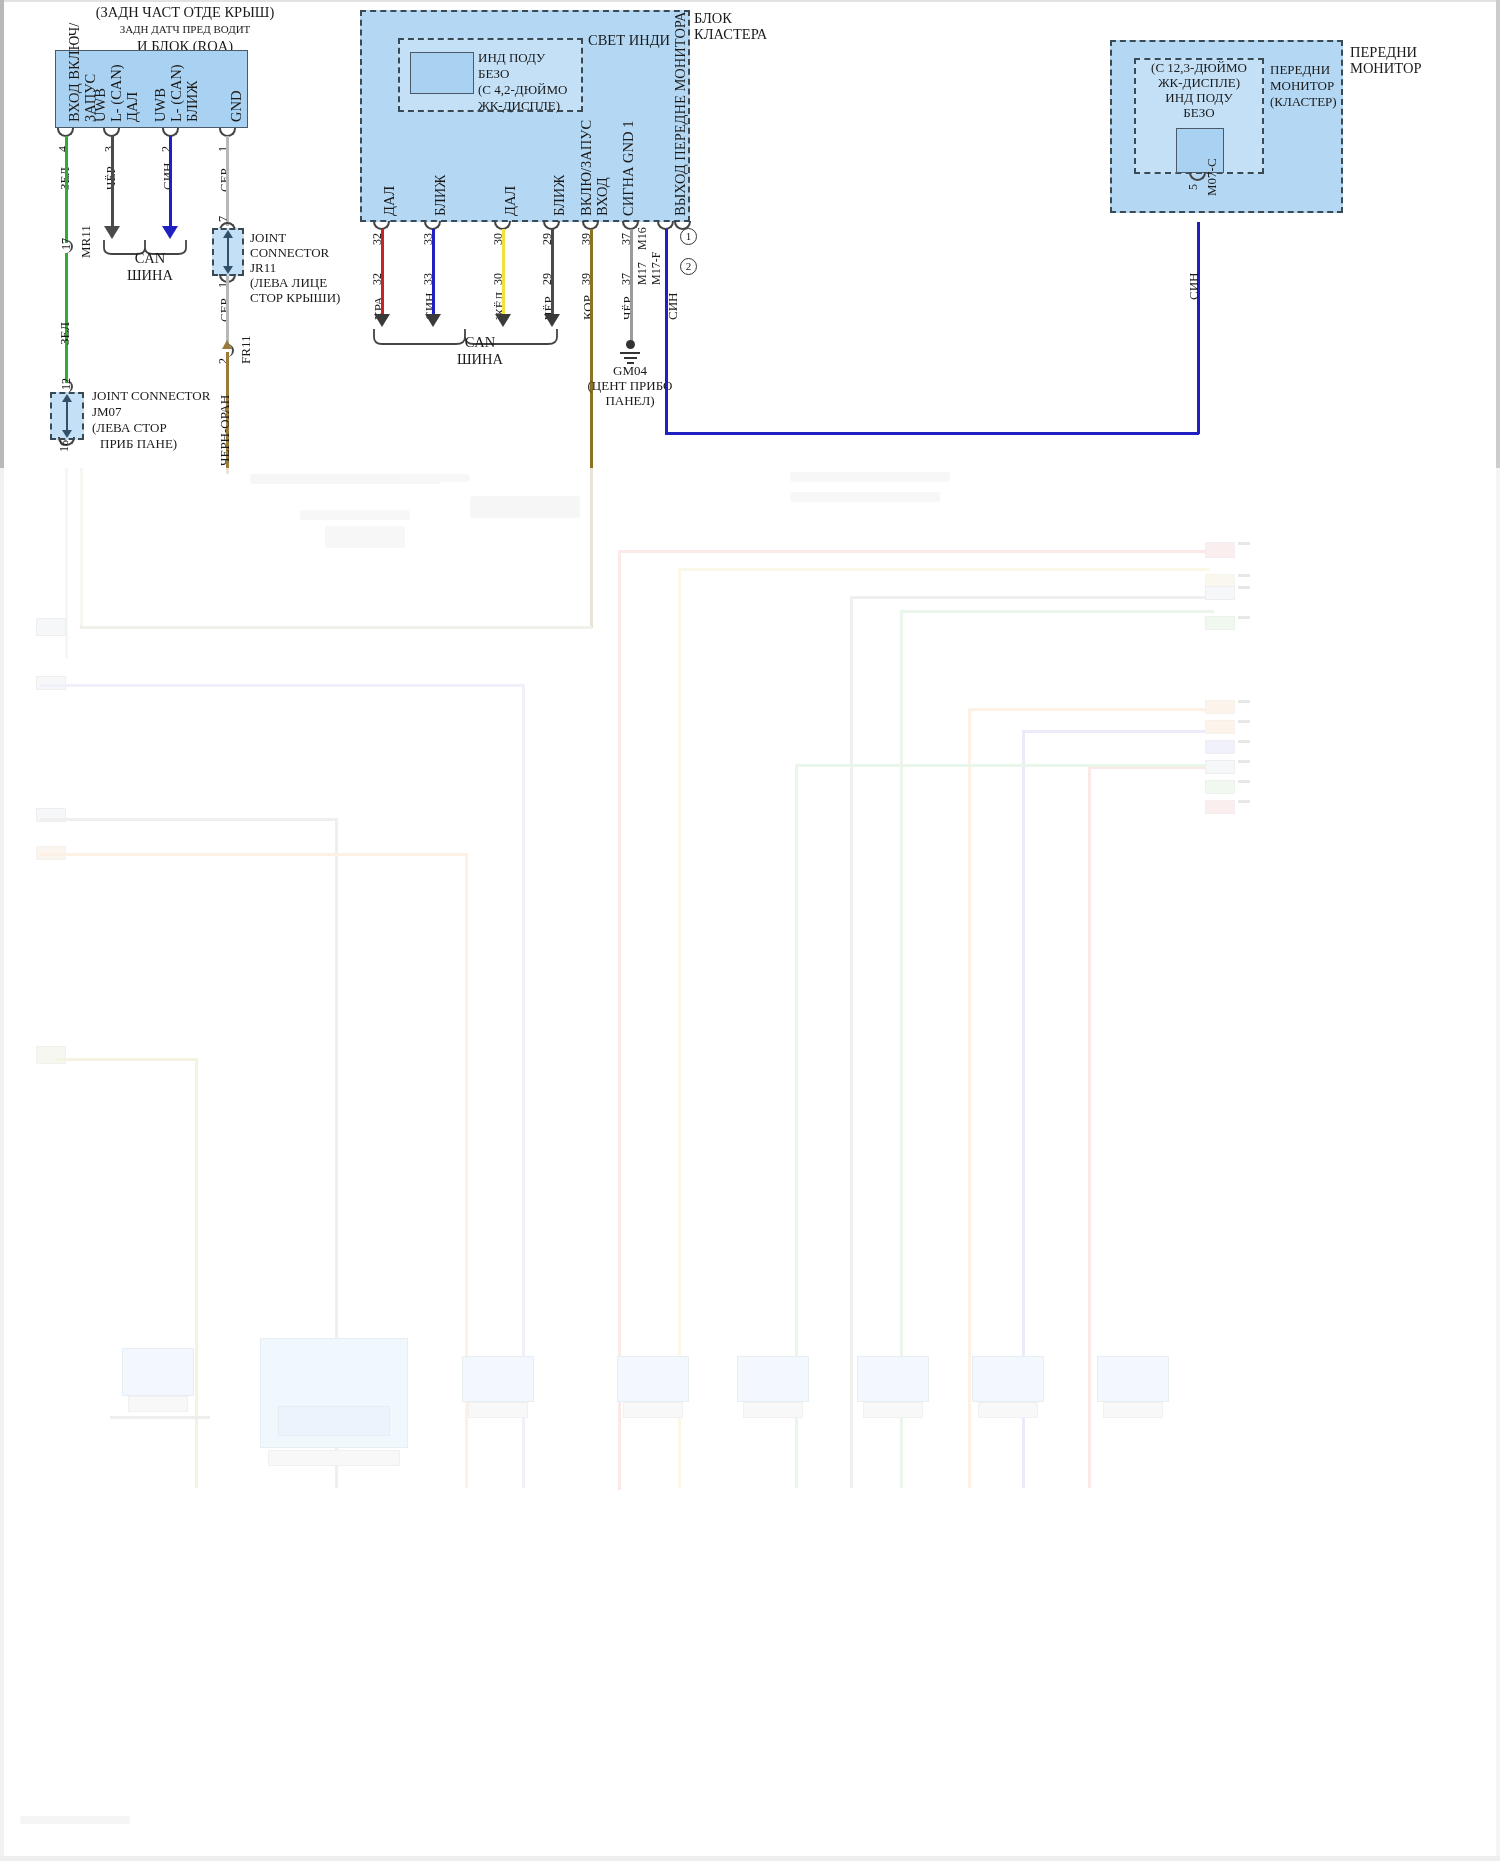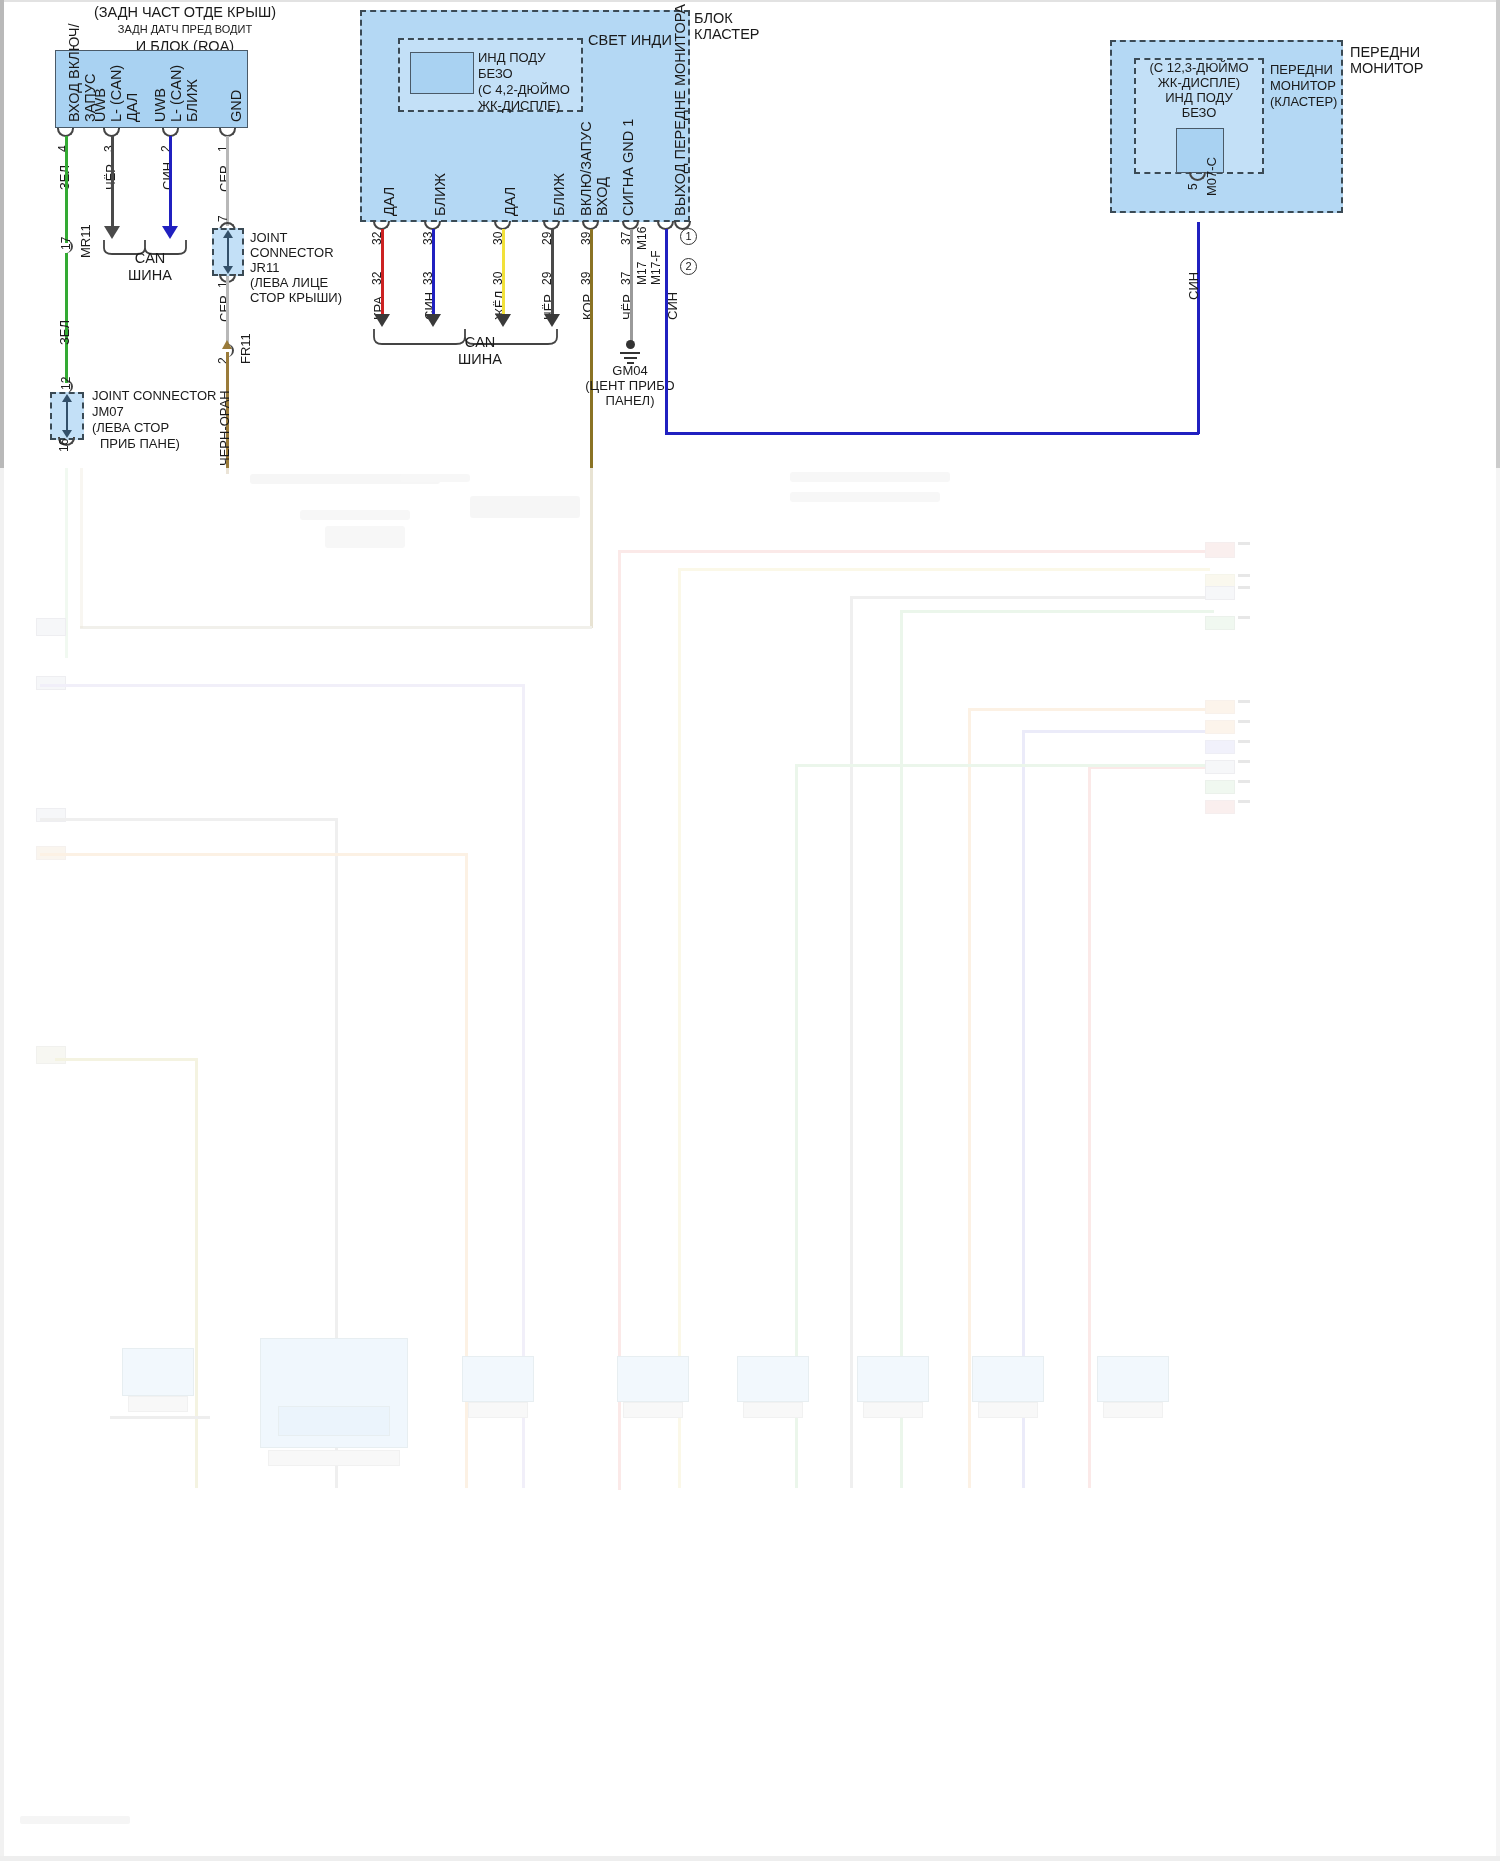--- a/index.html
+++ b/index.html
@@ -2,21 +2,21 @@
 <html><head>
 <meta charset="utf-8">
 <style>
   * { box-sizing: border-box; }
   html, body { margin:0; padding:0; background:#fff; }
   body {
     width:1500px; height:1861px; position:relative; overflow:hidden;
     font-family:"Liberation Sans", sans-serif;
     color:#1a1a1a;
   }
-  #canvas { position:absolute; inset:0; }
+  #canvas { position:absolute; inset:0;font-family:Liberation Serif, serif; }
 
   
   .abs { position:absolute; }
   .blk {
     position:absolute;
     background:#bcdcf5;
     border:2px solid #3a4a55;
   }
   .blk.dash { border-style:dashed; background:#c3e0f7; }
   .blk.dash2 { border-style:dashed; background:#b4d8f4; }
@@ -208,21 +208,21 @@
     <polygon points="8,0 3,9 13,9" fill="#9a7b3a"></polygon>
   </svg>
   <div class="splice" style="left:221px;top:344px;"></div>
   <div class="lbl v xs" style="left:217px;top:364px;">2</div>
   <div class="lbl v sm" style="left:238px;top:364px;">FR11</div>
   <div class="w wv" style="left:226px;top:352px;height:122px;background:#9a7b3a;"></div>
   <div class="lbl v sm" style="left:217px;top:466px;">ЧЕРН-ОРАН</div>
 
   <div class="blk dash2" style="left:360px;top:10px;width:330px;height:212px;"></div>
   <div class="lbl" style="left:694px;top:10px;">БЛОК</div>
-  <div class="lbl" style="left:694px;top:26px;">КЛАСТЕР</div>
+  <div class="lbl" style="left:694px;top:26px;">КЛАСТЕРА</div>
 
   <div class="blk dash" style="left:398px;top:38px;width:185px;height:74px;"></div>
   <div class="lbl" style="left:588px;top:32px;">СВЕТ ИНДИ</div>
 
   <div class="blk solid" style="left:410px;top:52px;width:64px;height:42px;"></div>
   <div class="lbl sm" style="left:478px;top:50px;">ИНД ПОДУ</div>
   <div class="lbl sm" style="left:478px;top:66px;">БЕЗО</div>
   <div class="lbl sm" style="left:478px;top:82px;">(С 4,2-ДЮЙМО</div>
   <div class="lbl sm" style="left:478px;top:98px;">ЖК-ДИСПЛЕ)</div>
 

